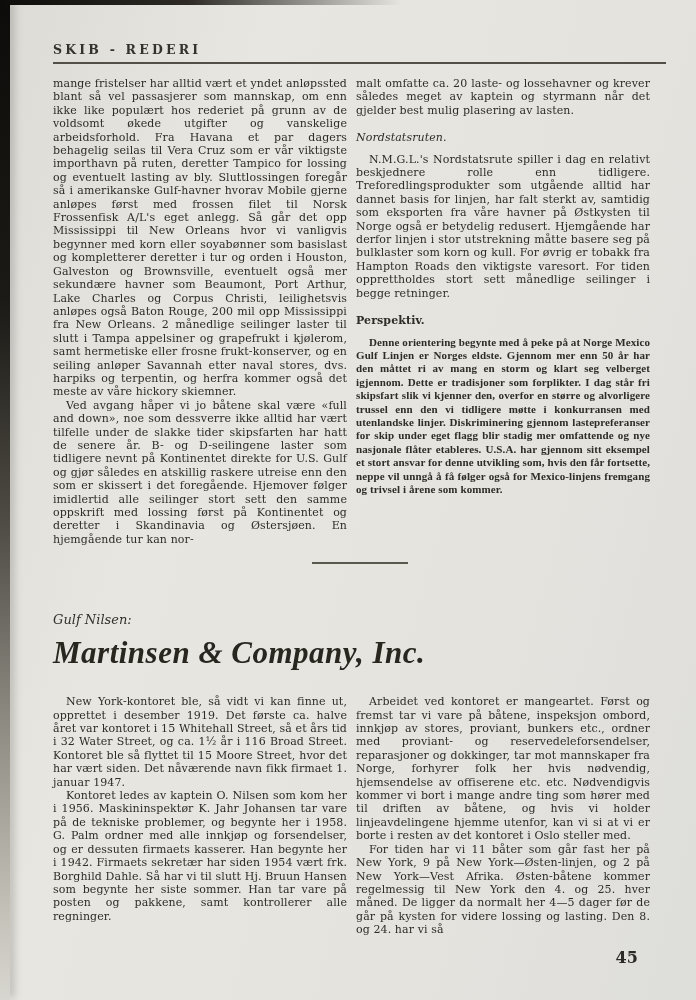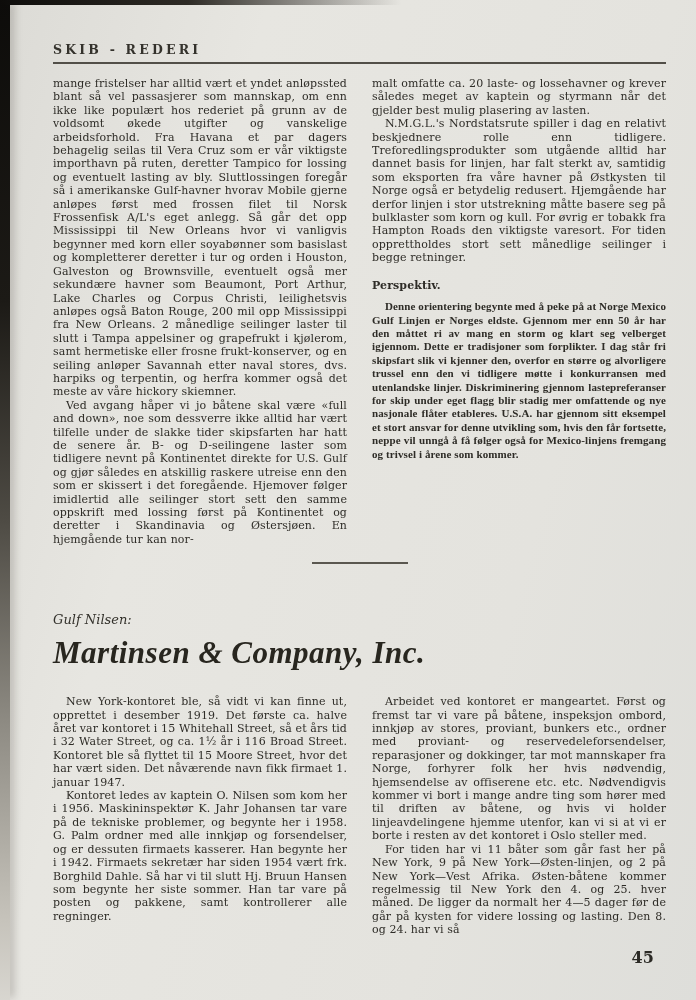--- a/index.html
+++ b/index.html
@@ -29,21 +29,21 @@
   }
   .running-head{
     display:flex;justify-content:space-between;align-items:baseline;
     font-size:12.5px;font-weight:700;letter-spacing:3.2px;color:#34322c;
   }
   .head-rule{
     border:0;border-top:2px solid #524f48;
     margin:5px 0 0 0;
   }
   .cols{
-    display:flex;margin-top:13px;justify-content:space-between;
+    display:flex;gap:9px;margin-top:13px;
   }
   .col{
     width:294px;
     font-size:11px;line-height:13.4px;text-align:justify;
     letter-spacing:.1px;
   }
   .col p{margin:0;}
   .col p.indent{text-indent:13px;}
   .col p.bold{font-weight:700;font-family:Liberation Serif, serif;}
   .sec-head{margin:14px 0 8px 0 !important;text-align:left;}
@@ -83,20 +83,21 @@
     </div>
     <hr class="head-rule">
 
     <div class="cols top-cols">
       <div class="col">
         <p>mange fristelser har alltid vært et yndet anløpssted blant så vel passasjerer som mannskap, om enn ikke like populært hos rederiet på grunn av de voldsomt økede utgifter og vanskelige arbeidsforhold. Fra Havana et par dagers behagelig seilas til Vera Cruz som er vår viktigste importhavn på ruten, deretter Tampico for lossing og eventuelt lasting av bly. Sluttlossingen foregår så i amerikanske Gulf-havner hvorav Mobile gjerne anløpes først med frossen filet til Norsk Frossenfisk A/L's eget anlegg. Så går det opp Mississippi til New Orleans hvor vi vanligvis begynner med korn eller soyabønner som basislast og kompletterer deretter i tur og orden i Houston, Galveston og Brownsville, eventuelt også mer sekundære havner som Beaumont, Port Arthur, Lake Charles og Corpus Christi, leilighetsvis anløpes også Baton Rouge, 200 mil opp Mississippi fra New Orleans. 2 månedlige seilinger laster til slutt i Tampa appelsiner og grapefrukt i kjølerom, samt hermetiske eller frosne frukt-konserver, og en seiling anløper Savannah etter naval stores, dvs. harpiks og terpentin, og herfra kommer også det meste av våre hickory skiemner.</p>
         <p class="indent">Ved avgang håper vi jo båtene skal være «full and down», noe som dessverre ikke alltid har vært tilfelle under de slakke tider skipsfarten har hatt de senere år. B- og D-seilingene laster som tidligere nevnt på Kontinentet direkte for U.S. Gulf og gjør således en atskillig raskere utreise enn den som er skissert i det foregående. Hjemover følger imidlertid alle seilinger stort sett den samme oppskrift med lossing først på Kontinentet og deretter i Skandinavia og Østersjøen. En hjemgående tur kan nor-</p>
       </div>
       <div class="col">
         <p>malt omfatte ca. 20 laste- og lossehavner og krever således meget av kaptein og styrmann når det gjelder best mulig plasering av lasten.</p>
+        <p class="sec-head it">Nordstatsruten.</p>
         <p class="indent">N.M.G.L.'s Nordstatsrute spiller i dag en relativt beskjednere rolle enn tidligere. Treforedlingsprodukter som utgående alltid har dannet basis for linjen, har falt sterkt av, samtidig som eksporten fra våre havner på Østkysten til Norge også er betydelig redusert. Hjemgående har derfor linjen i stor utstrekning måtte basere seg på bulklaster som korn og kull. For øvrig er tobakk fra Hampton Roads den viktigste varesort. For tiden opprettholdes stort sett månedlige seilinger i begge retninger.</p>
         <p class="sec-head bd">Perspektiv.</p>
         <p class="indent bold">Denne orientering begynte med å peke på at Norge Mexico Gulf Linjen er Norges eldste. Gjennom mer enn 50 år har den måttet ri av mang en storm og klart seg velberget igjennom. Dette er tradisjoner som forplikter. I dag står fri skipsfart slik vi kjenner den, overfor en større og alvorligere trussel enn den vi tidligere møtte i konkurransen med utenlandske linjer. Diskriminering gjennom lastepreferanser for skip under eget flagg blir stadig mer omfattende og nye nasjonale flåter etableres. U.S.A. har gjennom sitt eksempel et stort ansvar for denne utvikling som, hvis den får fortsette, neppe vil unngå å få følger også for Mexico-linjens fremgang og trivsel i årene som kommer.</p>
       </div>
     </div>
 
     <hr class="article-divider">
 
     <div class="byline">Gulf Nilsen:</div>
     <h1 class="big-title">Martinsen &amp; Company, Inc.</h1>

